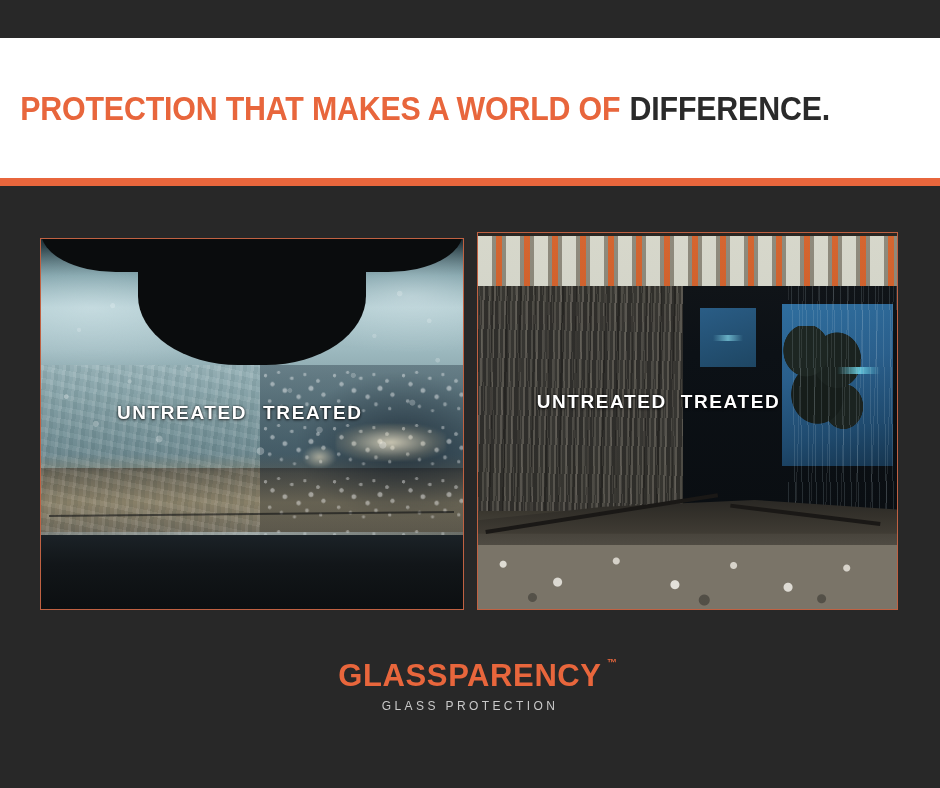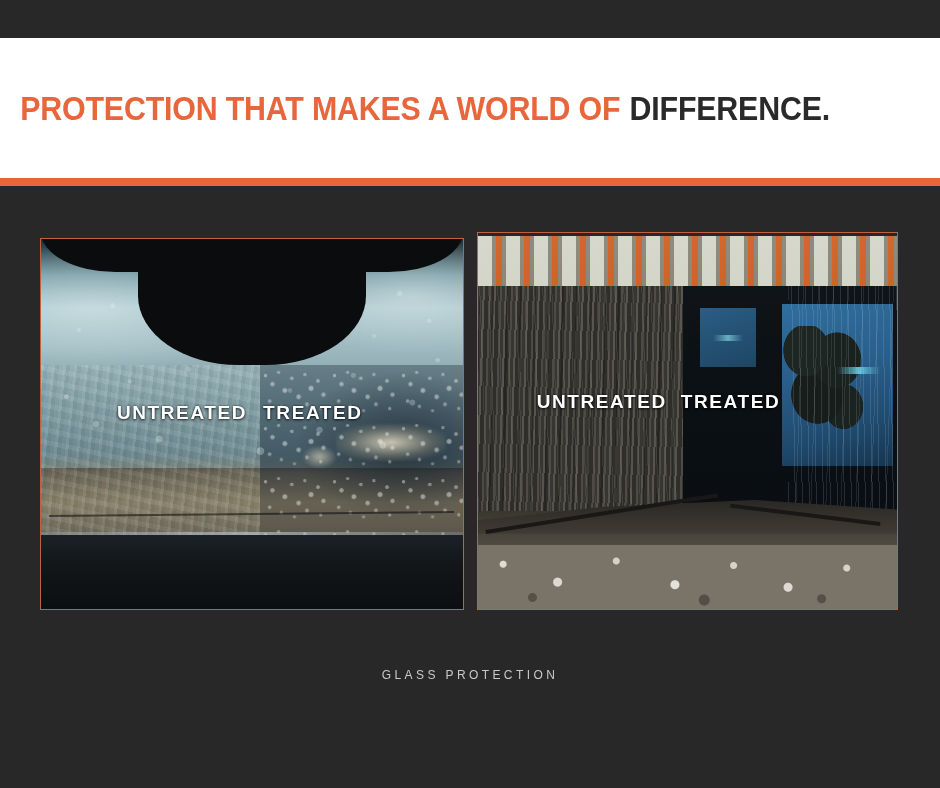--- a/index.html
+++ b/index.html
@@ -568,16 +568,17 @@
       <div class="rp-gravel"></div>
 
       <div class="label-row label-row-right">
         <span class="label">UNTREATED</span>
         <span class="label">TREATED</span>
       </div>
     </div>
   </div>
 
   <div class="footer">
+    <div class="logo-word"><span>GLASSPARENCY</span><span class="logo-tm">™</span></div>
     <div class="logo-tagline">GLASS PROTECTION</div>
   </div>
 
 </div>
 
 </body></html>

